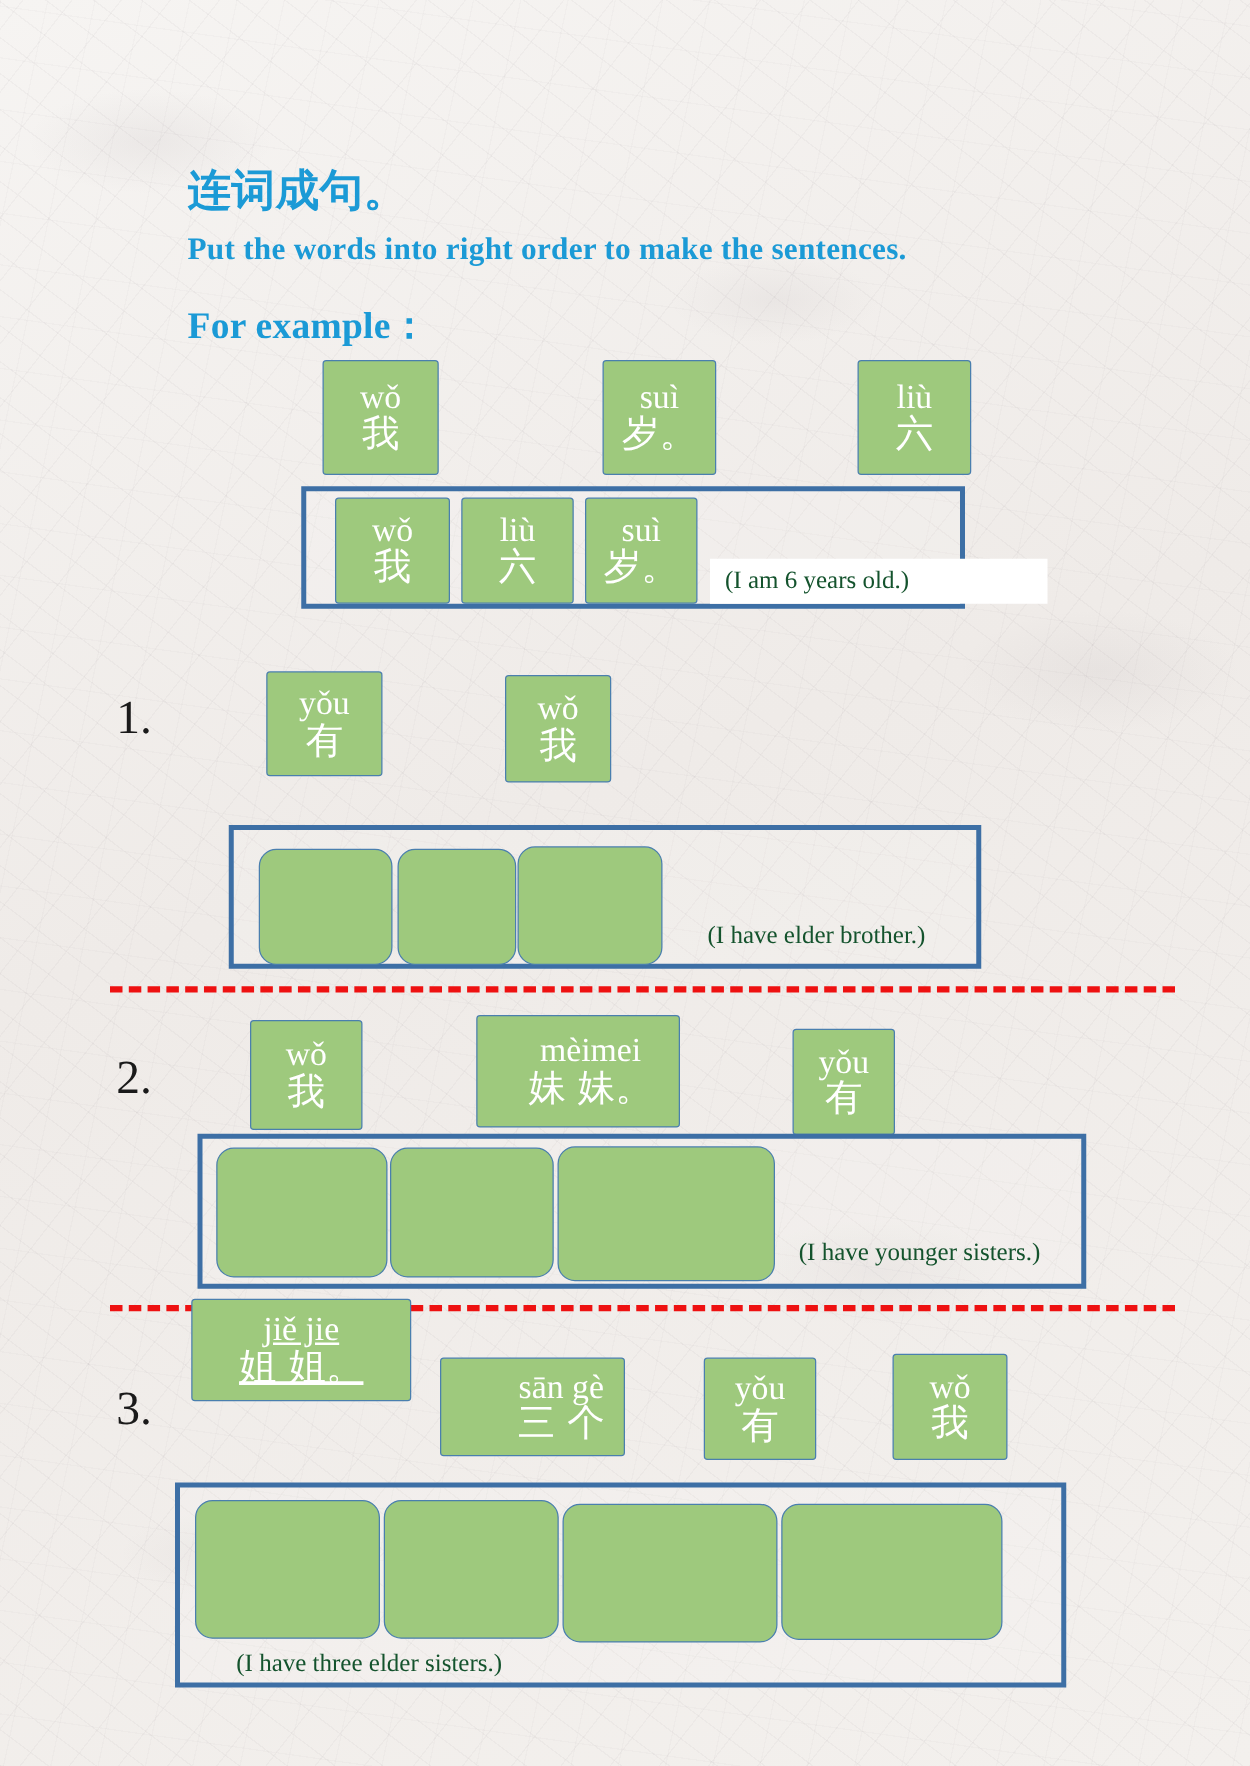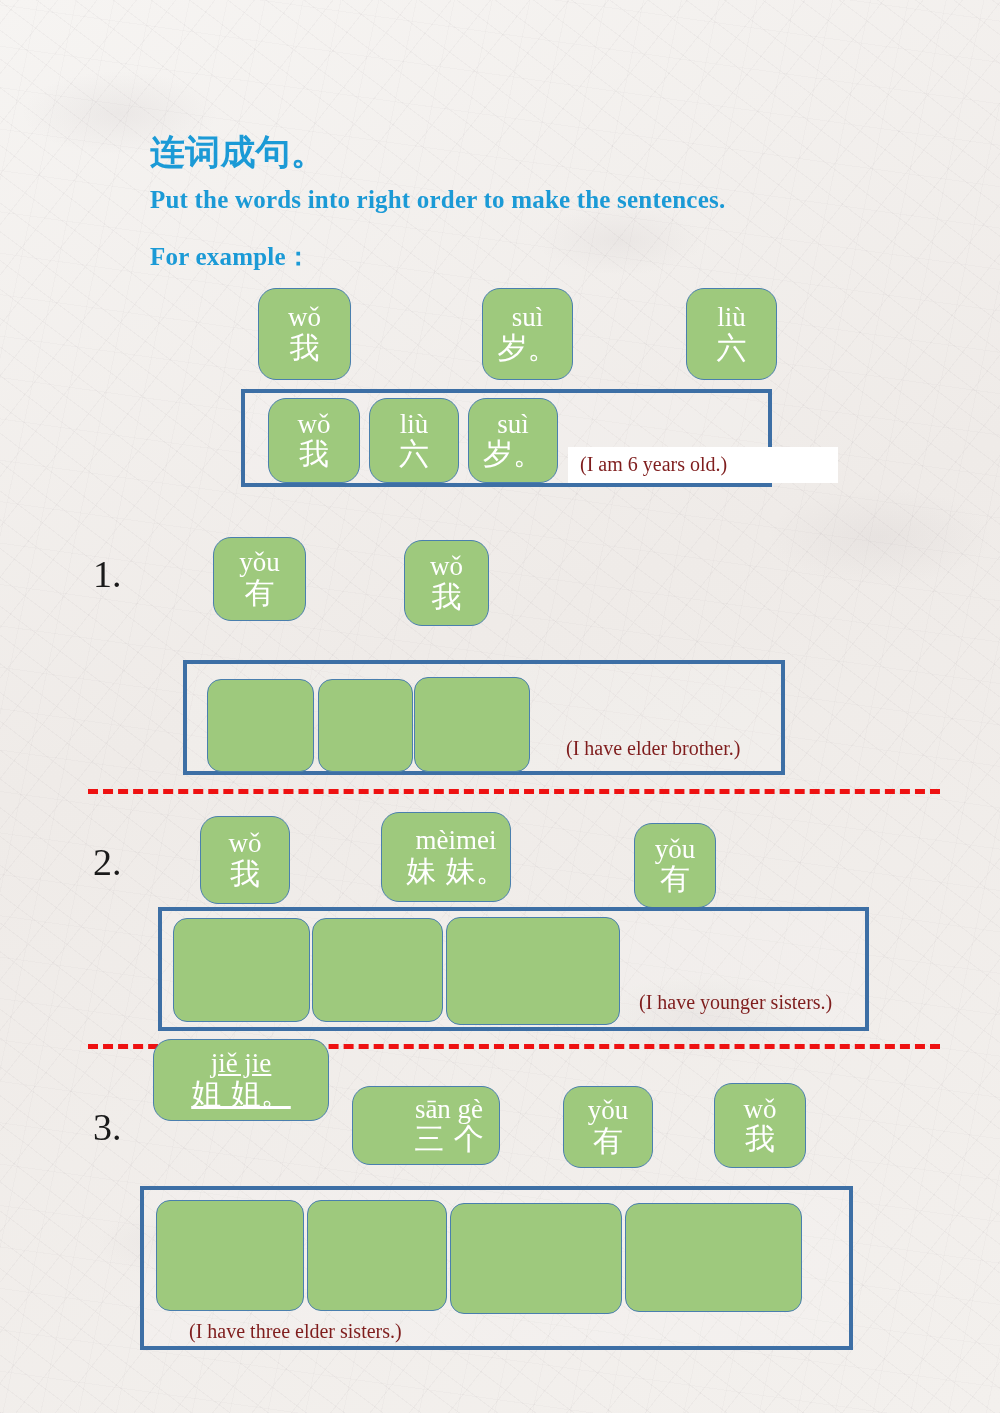--- a/index.html
+++ b/index.html
@@ -61,30 +61,30 @@
     left: 150px; top: 129px;
     font-size: 35px;
     font-family: "DejaVu Sans", sans-serif;
   }
   #heading-en {
     left: 150px; top: 186px;
     font-size: 25px;
   }
   #heading-example {
     left: 150px; top: 240px;
-    font-size: 25px;
+    font-size: 30px;
   }
 
   
   .tile {
     position: absolute;
     box-sizing: border-box;
     background: #9ec97d;
     border: 1.6px solid #4a7fae;
-    border-radius: 18px;
+    border-radius: 3px;
     color: #ffffff;
     display: flex;
     flex-direction: column;
     align-items: center;
     justify-content: center;
     line-height: 1.02;
     text-align: center;
     white-space: nowrap;
   }
   .tile .py {
@@ -110,21 +110,21 @@
   .qnum {
     position: absolute;
     color: #1a1a1a;
     font-size: 38px;
     font-family: "Liberation Serif", serif;
   }
 
   
   .caption {
     position: absolute;
-    color: #7f1d1d;
+    color: #14532d;
     font-size: 20px;
     font-family: "Liberation Serif", serif;
     white-space: nowrap;
   }
   .caption.boxed {
     background: #ffffff;
     padding: 6px 10px 7px 12px;
   }
 
   
@@ -189,21 +189,21 @@
   <div class="tile empty" style="left:318px; top:679px; width:95px; height:93px;"></div>
   <div class="tile empty" style="left:414px; top:677px; width:116px; height:95px;"></div>
 
   <div class="divider" style="left:88px; top:789px; width:852px;"></div>
 
   <div class="qnum" style="left:93px; top:840px;">2.</div>
   <div class="tile" style="left:200px; top:816px; width:90px; height:88px;">
     <span class="py">wǒ</span>
     <span class="hz">我</span>
   </div>
-  <div class="tile" style="left:381px; top:812px; width:130px; height:90px;padding-left:20px;">
+  <div class="tile" style="left:381px; top:812px; width:163px; height:90px;padding-left:20px;">
     <span class="py">mèimei</span>
     <span class="hz">妹 妹。</span>
   </div>
   <div class="tile" style="left:634px; top:823px; width:82px; height:85px;">
     <span class="py">yǒu</span>
     <span class="hz">有</span>
   </div>
 
   <div class="answer-box" style="left:158px; top:907px; width:711px; height:124px;"></div>
   <div class="caption" style="left:639px; top:991px;">(I have younger sisters.)</div>

